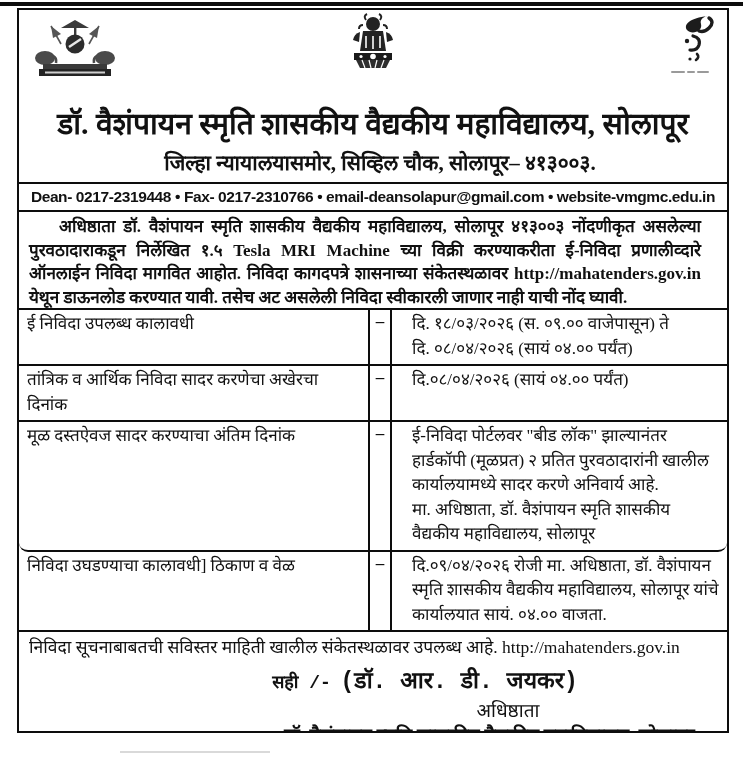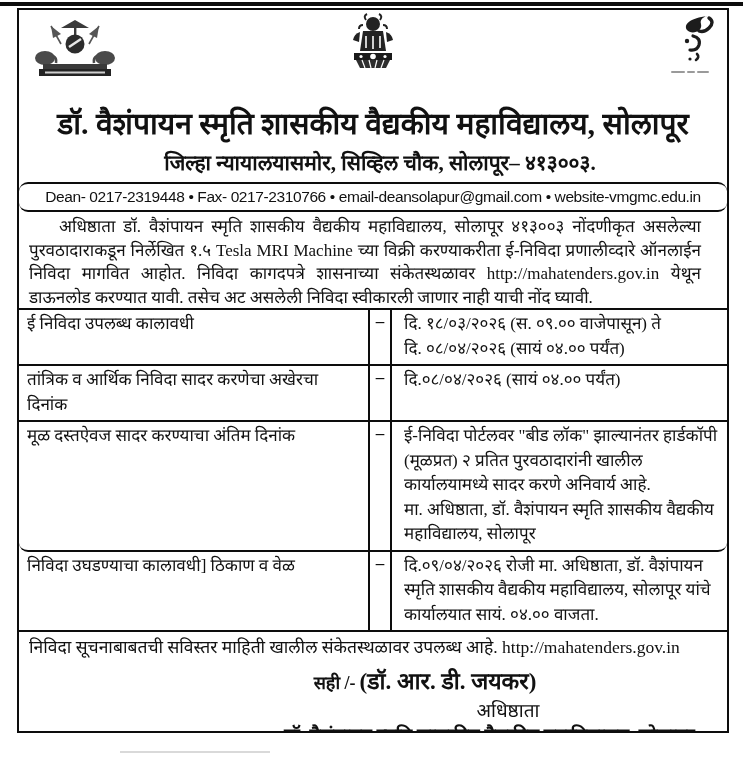--- a/index.html
+++ b/index.html
@@ -25,45 +25,45 @@
     font-size:23px;font-weight:bold;letter-spacing:.5px;}
   .college-title{position:absolute;top:92px;left:0;width:100%;text-align:center;
     font-size:30px;font-weight:bold;white-space:nowrap;}
   .address-line{position:absolute;top:138px;left:0;width:100%;text-align:center;
     font-size:21px;font-weight:bold;margin-left:7px;}
   
   .contact-bar{
     border-top:2.5px solid #0d0d0d;border-bottom:2.5px solid #0d0d0d;
     height:26px;line-height:26px;text-align:center;
     font-family:"Liberation Sans","DejaVu Sans",sans-serif;
-    font-weight:normal;font-size:15.5px;letter-spacing:-0.4px;white-space:nowrap;border-radius:9px;
+    font-weight:bold;font-size:15.5px;letter-spacing:-0.4px;white-space:nowrap;
   }
   
   .intro{
     padding:3px 26px 4px 10px;height:89px;
     font-size:17px;line-height:23.5px;text-align:justify;text-indent:30px;
-    font-weight:400;overflow:hidden;
+    font-weight:700;overflow:hidden;
   }
   
   .tbl{border-top:2.5px solid #0d0d0d;}
   .row{display:grid;grid-template-columns:351px 22px 1fr;border-bottom:2.5px solid #0d0d0d;}
   .cell{padding:2px 8px 3px 8px;font-size:17px;line-height:24.5px;font-weight:500;}
   .lbl{border-right:2px solid #0d0d0d;}
   .dash{border-right:2px solid #0d0d0d;text-align:center;padding:2px 0 0 0;
     font-size:17px;font-weight:bold;}
-  .val{white-space:pre-line;padding-left:12px;}
+  .val{white-space:pre-line;padding-left:20px;}
   .r1{min-height:52px;}
   .r2{min-height:25px;}
   .r3{min-height:121px;border-radius:9px;}
   .r4{min-height:76px;}
   
   .note-row{padding:3px 26px 4px 10px;font-size:17.5px;font-weight:500;line-height:24px;}
   
   .sig{margin-top:4px;}
-  .sig-line1{text-align:center;padding-left:104px;line-height:30px;}
+  .sig-line1{text-align:center;padding-left:104px;line-height:30px;font-family:Liberation Mono, monospace;}
   .sig-prefix{font-size:18px;font-weight:bold;}
   .sig-name{font-size:23px;font-weight:bold;}
   .sig-role{text-align:center;padding-left:270px;font-size:19px;font-weight:normal;line-height:24px;}
   .sig-org{text-align:center;padding-left:238px;font-size:19.5px;font-weight:bold;line-height:26px;}
   .bottom-smudge{position:absolute;left:120px;top:751px;width:150px;height:2px;background:#d9d9d9;}
 </style>
 </head>
 <body>
 
 <div class="top-edge"></div>

